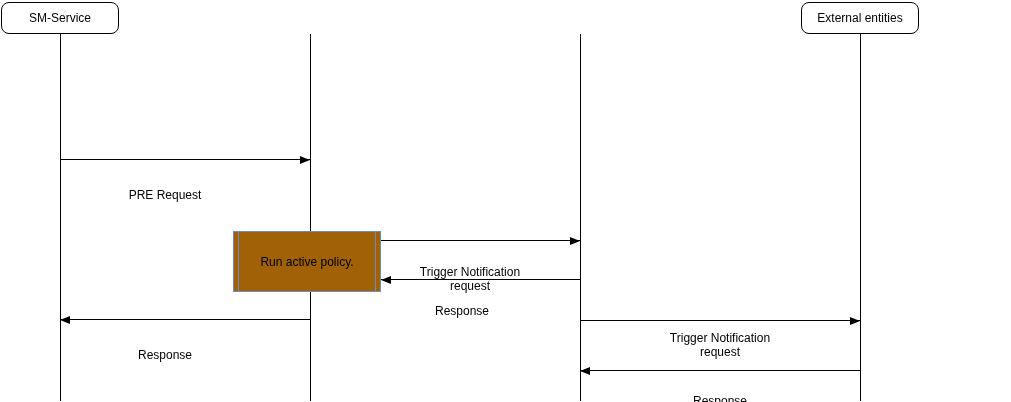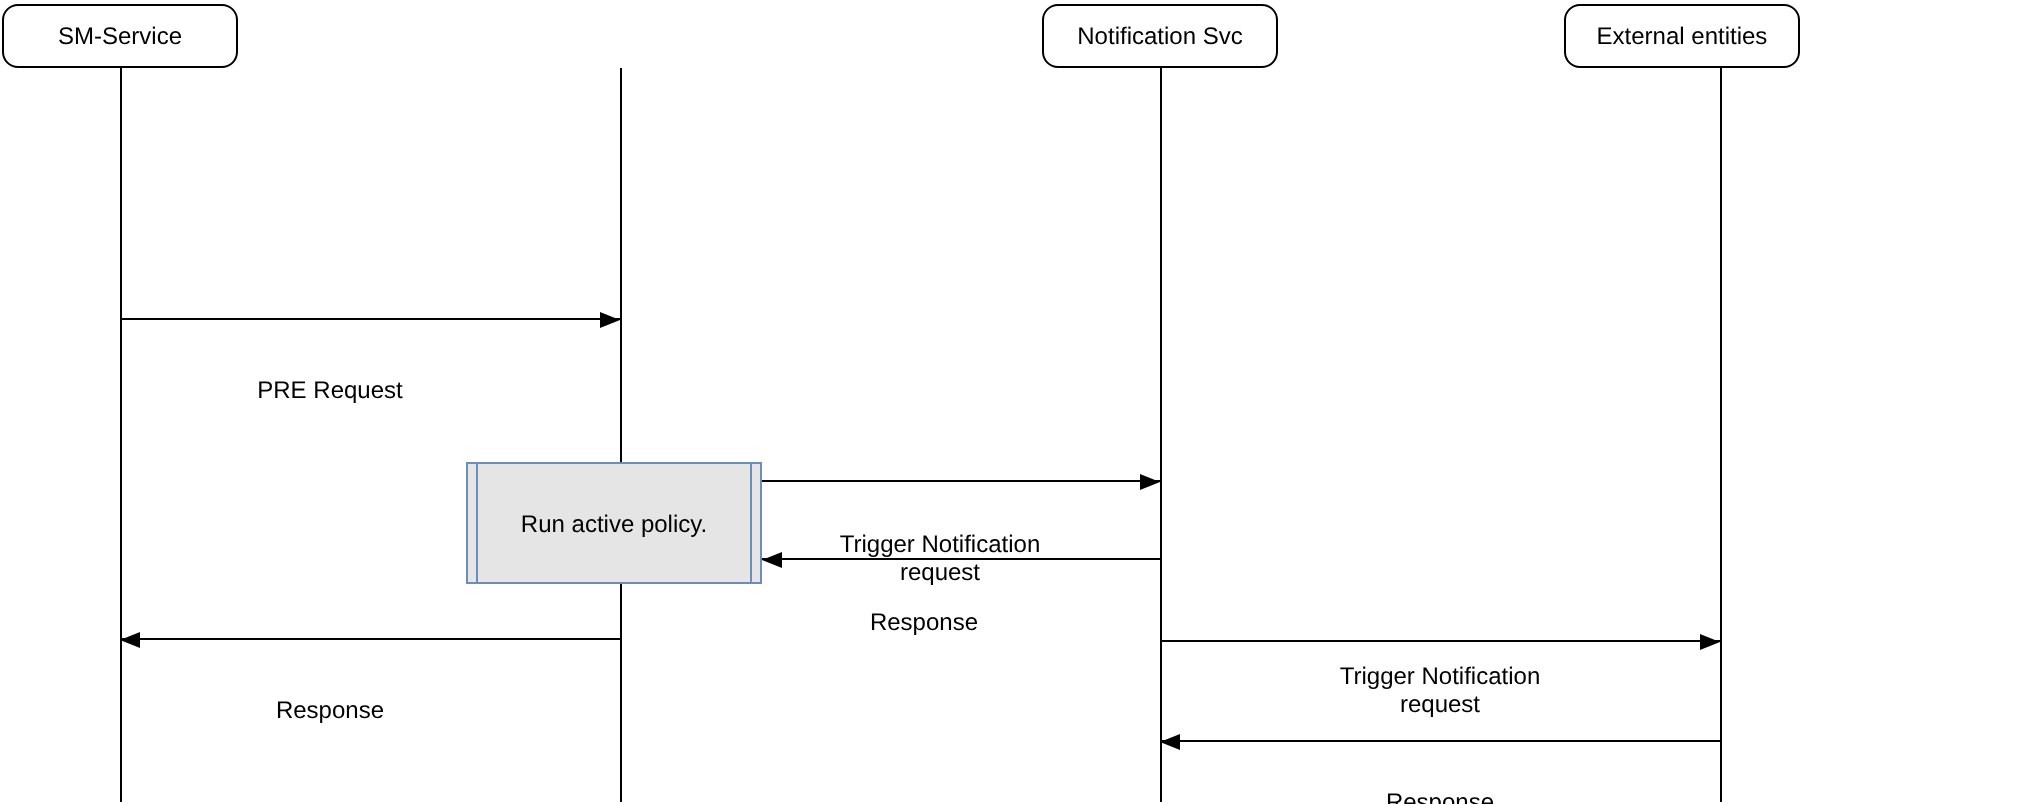--- a/index.html
+++ b/index.html
@@ -9,21 +9,21 @@
     overflow:hidden;
   }
   .actor{
     position:absolute;top:2px;width:118px;height:32px;box-sizing:border-box;
     border:1px solid #000;border-radius:8px;background:#fff;
     display:flex;align-items:center;justify-content:center;z-index:2;
   }
   .lifeline{position:absolute;top:34px;height:367px;width:1px;background:#000;z-index:1;}
   .activation{
     position:absolute;left:233px;top:231px;width:148px;height:61px;box-sizing:border-box;
-    background:#e5e5e5;border:1px solid #6c8ebf;z-index:2;
+    background:#a16207;border:1px solid #6c8ebf;z-index:2;
   }
   .act-bar{position:absolute;top:0;bottom:0;width:1px;background:#6c8ebf;}
   .act-bar.left{left:4px;}
   .act-bar.right{right:4px;}
   .act-label{position:absolute;inset:0;display:flex;align-items:center;justify-content:center;}
   .msg-line{position:absolute;height:1px;background:#000;z-index:3;}
   .head{position:absolute;width:0;height:0;z-index:3;}
   .head-right{border-top:4px solid transparent;border-bottom:4px solid transparent;border-left:10px solid #000;}
   .head-left{border-top:4px solid transparent;border-bottom:4px solid transparent;border-right:10px solid #000;}
   .msg-label{position:absolute;text-align:center;line-height:14px;z-index:4;background:transparent;margin-top:45px;}
@@ -34,24 +34,21 @@
 <div class="canvas">
 
   <div class="lifeline" style="left:60px"></div>
   <div class="lifeline" style="left:310px"></div>
   <div class="lifeline" style="left:580px"></div>
   <div class="lifeline" style="left:860px"></div>
 
   <div class="actor" style="left:1px">
     <span>SM-Service</span>
   </div>
-  <div class="actor" style="left:521px">
-    <span>Notification Svc</span>
-  </div>
-  <div class="actor" style="left:782px">
+  <div class="actor" style="left:801px">
     <span>External entities</span>
   </div>
 
   <div class="activation">
     <div class="act-bar left"></div>
     <div class="act-bar right"></div>
     <span class="act-label">Run active policy.</span>
   </div>
 
   <div class="msg-label" style="left:105px;top:143px;width:120px">PRE Request</div>

